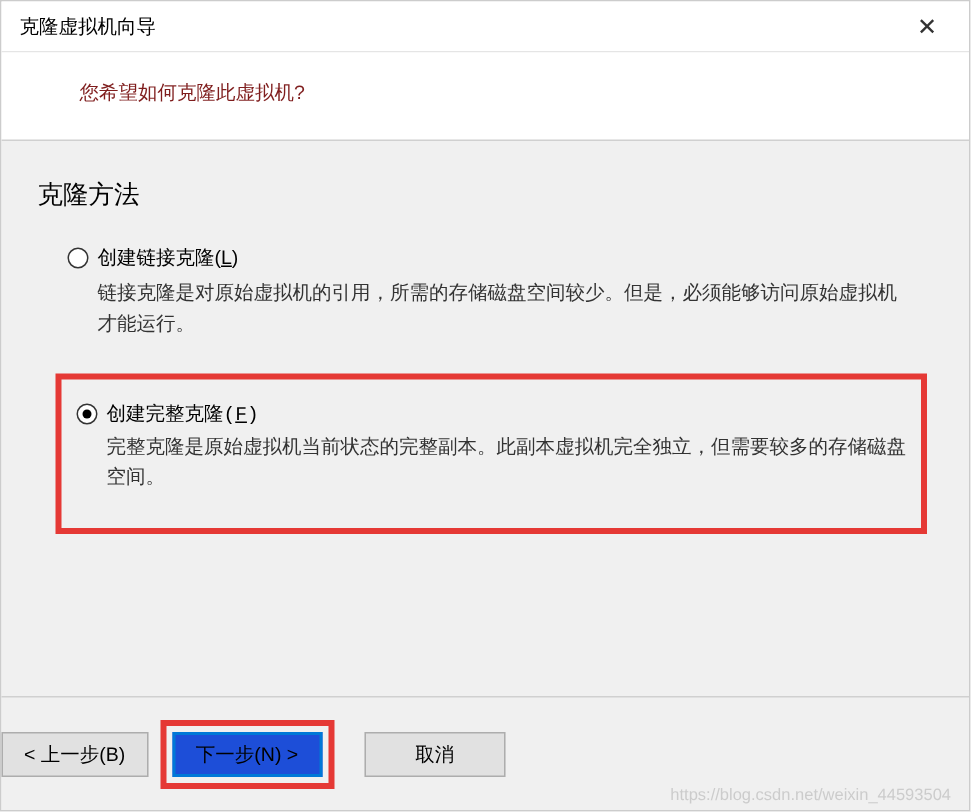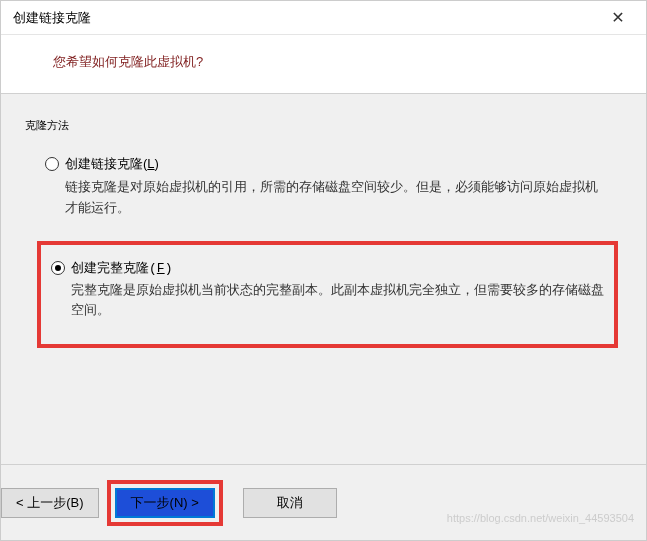--- a/index.html
+++ b/index.html
@@ -55,21 +55,21 @@
       font-size: 13px;
       padding-left: 24px;
       color: #7f1d1d;
     }
     .content-area {
       flex: 1;
       background: #f0f0f0;
       padding: 24px 24px 10px 24px;
     }
     .section-label {
-      font-size: 11px;
+      font-size: 17px;
       margin-bottom: 18px;
     }
     .radio-option {
       margin-left: 16px;
       margin-bottom: 18px;
       padding: 4px;
     }
     .radio-row {
       display: flex;
       align-items: center;
@@ -140,34 +140,34 @@
       border: 4px solid #e53935;
       padding: 4px;
       display: inline-flex;
     }
     .btn-next {
       border: 2px solid #0078d7;
       background: #1d4ed8;
     }
     .watermark {
       position: absolute;
-      bottom: 16px;
+      bottom: 4px;
       right: 12px;
       font-size: 11px;
       color: rgba(150,150,150,0.4);
       pointer-events: none;
     }
   </style>
 </head>
 <body>
 
 <div class="dialog">
 
   <div class="titlebar">
-    <span>创建链接克隆</span>
+    <span>克隆虚拟机向导</span>
     <div class="close-btn">
       <span>✕</span>
     </div>
   </div>
 
   <div class="header-section">
     <div class="header-subtitle">您希望如何克隆此虚拟机?</div>
   </div>
 
   <div class="content-area">

